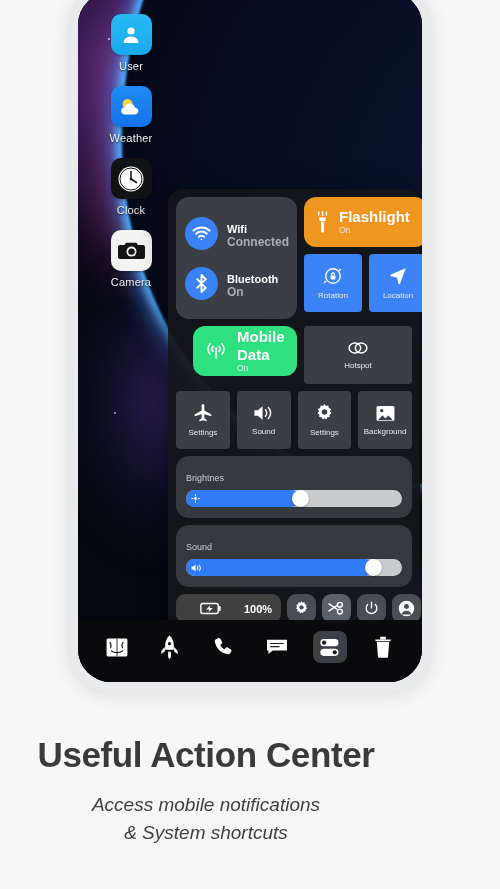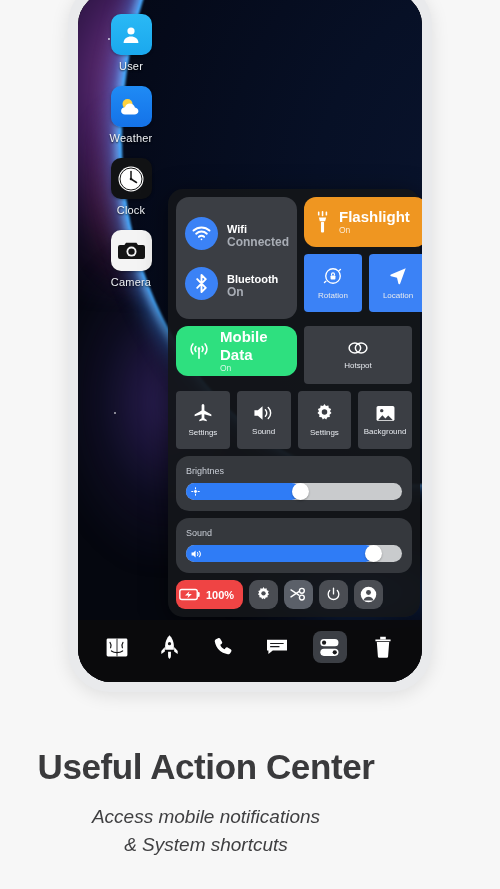--- a/index.html
+++ b/index.html
@@ -115,57 +115,57 @@
   }
   .conn-text { line-height: 1.12; }
   .conn-title { font-size: 11px; color: #ffffff; font-weight: bold; }
   .conn-sub { font-size: 12px; color: #a8adb5; margin-top: 1px; font-weight: bold; }
 
   .tile-wide {
     height: 50px; border-radius: 12px;
     display: flex; align-items: center; gap: 10px; padding: 0 12px;
   }
   .tile-wide.flash { background: #ef9621; }
-  .tile-wide.data  { background: #2ee07f; }
+  .tile-wide.data  { background: #2ee07f; margin-left: 17px; }
   .tw-text { line-height: 1.15; }
   .tw-title { font-size: 15px; color: #ffffff; font-weight: bold; }
   .tw-sub { font-size: 8.5px; color: rgba(255,255,255,0.8); margin-top: 1px; }
 
   .tiles-2 { display: flex; gap: 7px; }
   .tile-sq {
     width: 58px; height: 58px; border-radius: 4px;
     display: flex; flex-direction: column; align-items: center; justify-content: center;
     gap: 5px; flex: 1;
   }
   .tile-sq.blue { background: #3b82f6; }
   .tile-sq.grey { background: #3b3e44; }
   .tile-label { font-size: 8px; color: #e6e9ee; }
 
   .grid4 { display: flex; gap: 7px; margin-bottom: 7px; }
   .grid4 .tile-sq { width: auto; }
 
   
-  .slider-card { background: #35383d; border-radius: 13px; padding: 10px 10px 11px; margin-bottom: 7px; }
+  .slider-card { background: #35383d; border-radius: 13px; padding: 17px 10px 11px; margin-bottom: 7px; }
   .slider-label { font-size: 9px; color: #c9ced6; margin-bottom: 7px; }
   .track {
     position: relative; height: 17px; border-radius: 9px; background: #c9cbcd;
     display: flex; align-items: center;
   }
   .fill { position: absolute; left: 0; top: 0; bottom: 0; background: #2f7cf6; border-radius: 9px; }
   .knob {
     position: absolute; width: 17px; height: 17px; border-radius: 50%;
     background: #ffffff; top: 0; box-shadow: 0 1px 2px rgba(0,0,0,.3);
   }
   .slider-ic { position: absolute; left: 5px; z-index: 2; display: flex; align-items: center; }
 
   
   .act-row { display: flex; gap: 6px; align-items: center; }
   .act-batt {
-    flex: none; height: 29px; background: #ef4444; border-radius: 9px;
-    display: flex; align-items: center; gap: 5px; padding: 0 9px 0 3px;
+    flex: none; height: 29px; background: #404040; border-radius: 9px;
+    display: flex; align-items: center; gap: 22px; padding: 0 9px 0 24px;
   }
   .batt-pct { font-size: 11px; color: #ffffff; font-weight: bold; }
   .act-btn {
     width: 29px; height: 29px; border-radius: 9px; background: #4a4d53;
     display: flex; align-items: center; justify-content: center; flex: none;
   }
   .act-btn.lit { background: #5b6069; }
 
   
   .dock {
@@ -174,21 +174,21 @@
     display: flex; align-items: center; justify-content: space-around;
     padding: 0 12px 8px;
   }
   .dock-item {
     width: 34px; height: 32px; border-radius: 8px;
     display: flex; align-items: center; justify-content: center;
   }
   .dock-item.active { background: #3c3f45; }
 
   
-  .caption { position: absolute; left: 0; right: 0; top: 735px; text-align: center; margin-top: 12px; }
+  .caption { position: absolute; left: 0; right: 0; top: 735px; text-align: center; }
   .cap-title { font-size: 35px; font-weight: bold; color: #3a3a3c; letter-spacing: -0.4px; }
   .cap-sub { margin-top: 16px; font-size: 19px; color: #3f3f41; line-height: 1.45; font-style: italic; }
 
   svg { display: block; }
 </style>
 </head>
 <body>
 
 <div class="page">
 

